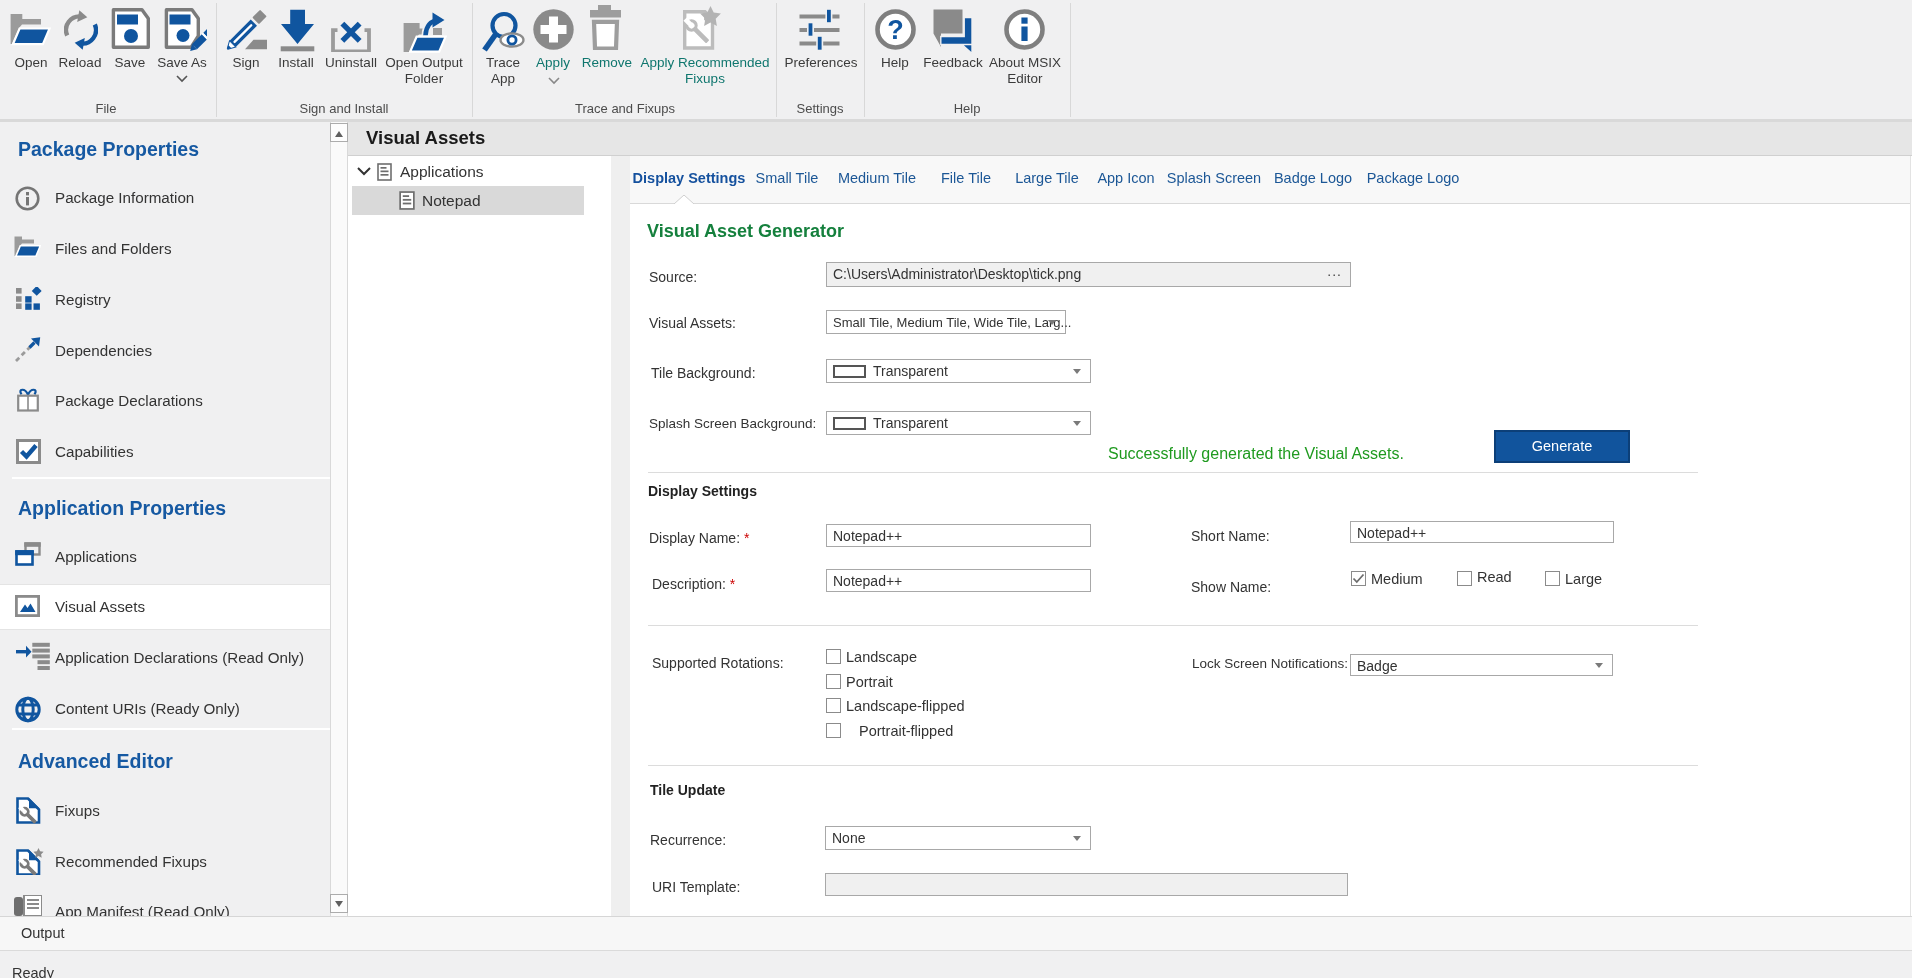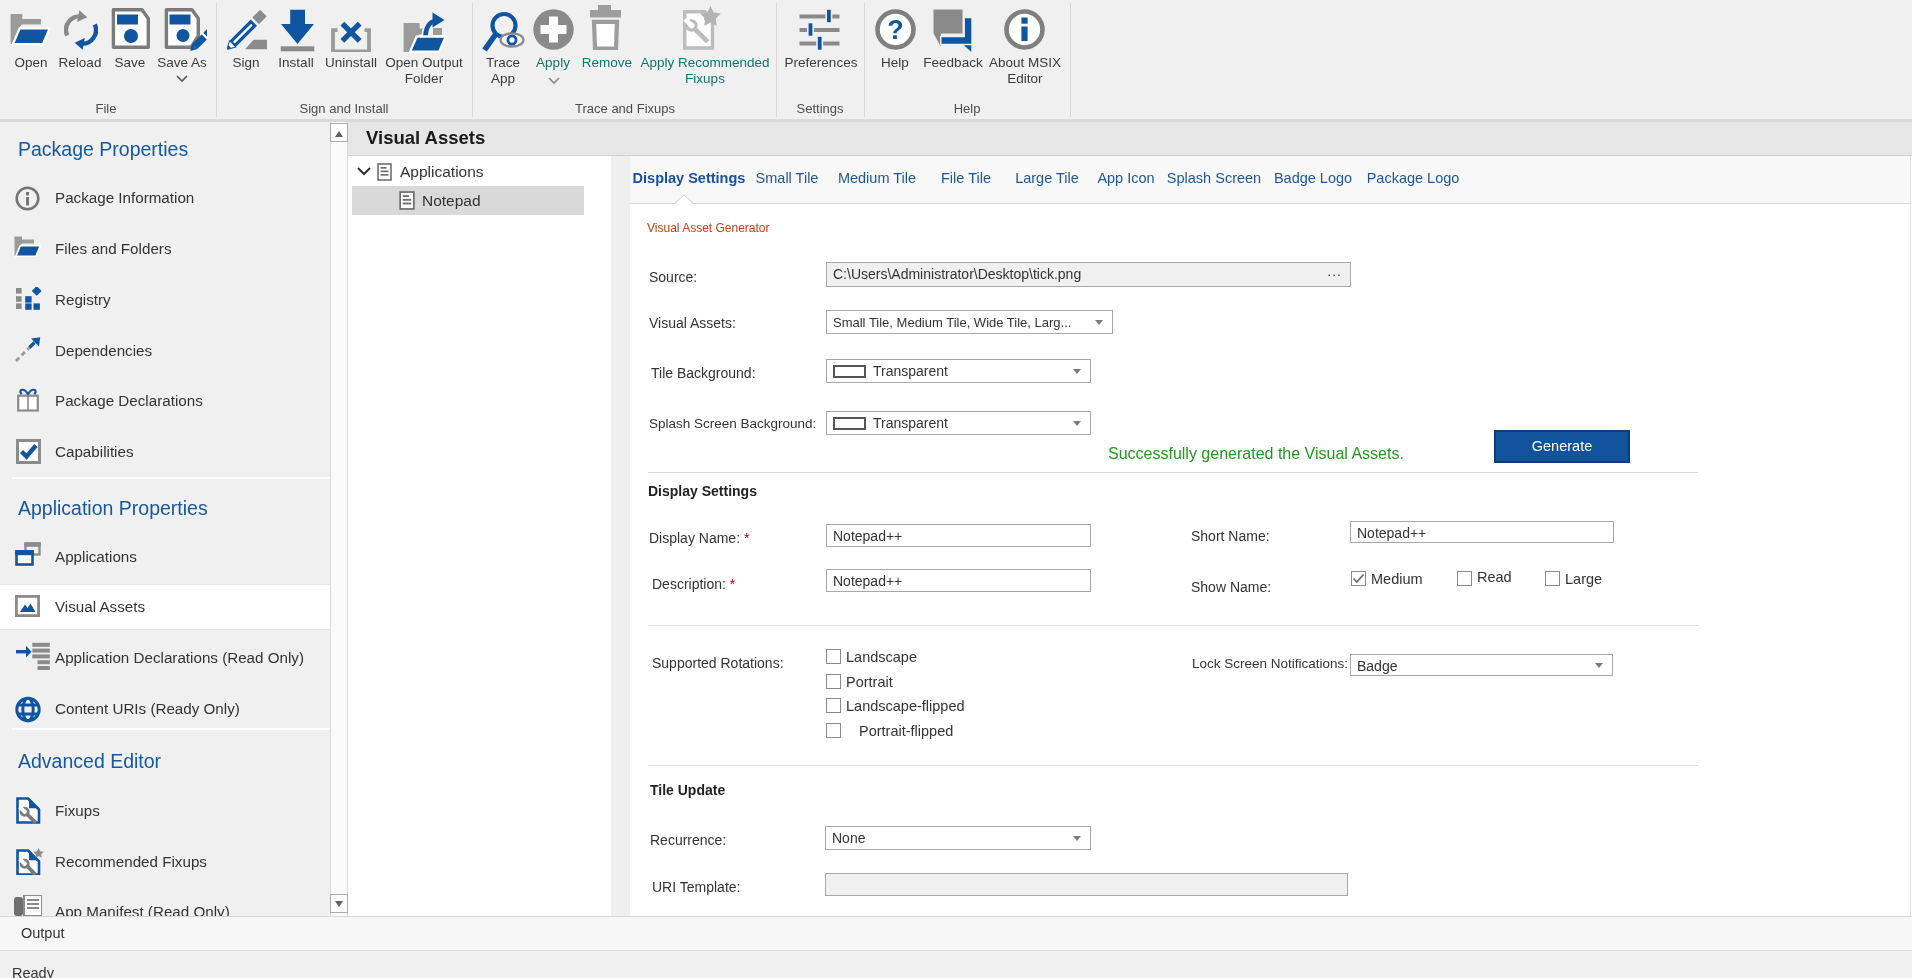--- a/index.html
+++ b/index.html
@@ -3,21 +3,21 @@
 <meta charset="utf-8">
 <style>
 html,body{margin:0;padding:0;}
 body{width:1912px;height:978px;overflow:hidden;font-family:"Liberation Sans",sans-serif;background:#fff;position:relative;}
 .ab{position:absolute;}
 .tb-label{position:absolute;font-size:13.5px;line-height:16px;color:#3b3b3b;text-align:center;white-space:nowrap;transform:translateX(-50%);}
 .tb-label.dis{color:#0f766e;}
 .grp{position:absolute;font-size:13px;color:#4c4c4c;text-align:center;white-space:nowrap;transform:translateX(-50%);top:101px;}
 .sep{position:absolute;top:3px;height:114px;width:1px;background:#d8d8d8;}
 .side-item{position:absolute;left:55px;font-size:15.2px;color:#333;white-space:nowrap;}
-.side-head{position:absolute;left:18px;font-size:19.5px;font-weight:normal;color:#1659a2;white-space:nowrap;}
+.side-head{position:absolute;left:18px;font-size:19.5px;font-weight:bold;color:#1659a2;white-space:nowrap;}
 .flabel{position:absolute;font-size:14px;color:#333;white-space:nowrap;}
 .tab{position:absolute;font-size:14.5px;color:#1c5796;white-space:nowrap;transform:translateX(-50%);top:170px;}
 .inp{position:absolute;background:#fff;border:1px solid #a8a8a8;font-size:14px;color:#333;box-sizing:border-box;}
 .inp .tx{position:absolute;left:6px;top:3px;white-space:nowrap;}
 .drop{position:absolute;background:#fff;border:1px solid #a8a8a8;box-sizing:border-box;}
 .drop .tx{position:absolute;left:6px;top:3px;font-size:14px;color:#333;white-space:nowrap;}
 .darr{position:absolute;right:9px;top:9px;width:0;height:0;border-left:4.5px solid transparent;border-right:4.5px solid transparent;border-top:5px solid #7a7a7a;}
 .cb{position:absolute;width:15px;height:15px;background:#fff;border:1px solid #8b8b8b;box-sizing:border-box;}
 .cblab{position:absolute;font-size:14.5px;color:#333;white-space:nowrap;}
 .hline{position:absolute;height:1px;background:#dcdcdc;}
@@ -357,28 +357,28 @@
 <div class="tab" style="left:1214px;">Splash Screen</div>
 <div class="tab" style="left:1313px;">Badge Logo</div>
 <div class="tab" style="left:1413px;">Package Logo</div>
 <svg class="ab" style="left:674px;top:195px;" width="20" height="9" viewBox="0 0 20 9">
     <path d="M0 9 L10 0 L20 9" fill="#fff" stroke="#cfcfcf" stroke-width="1"></path>
   </svg>
 <div class="ab" style="left:1910px;top:156px;width:1px;height:760px;background:#e3e3e3;"></div>
 
 <div id="form">
 
-<div class="flabel" style="left:647px;top:221px;font-weight:normal;font-size:12px;color:#c2410c;">Visual Asset Generator</div>
+<div class="flabel" style="left:647px;top:221px;font-weight:bold;font-size:18px;color:#15803d;">Visual Asset Generator</div>
 <div class="flabel" style="left:649px;top:269px;">Source:</div>
 <div class="inp" style="left:826px;top:262px;width:525px;height:25px;background:#f0f0f0;">
       <span class="tx">C:\Users\Administrator\Desktop\tick.png</span>
       <span style="position:absolute;right:8px;top:0px;color:#444;font-size:14px;letter-spacing:1px;">...</span>
     </div>
 <div class="flabel" style="left:649px;top:315px;">Visual Assets:</div>
-<div class="drop" style="left:826px;top:310px;width:287px;height:24px;text-align:center;">
+<div class="drop" style="left:826px;top:310px;width:240px;height:24px;text-align:center;">
       <span class="tx" style="font-size:13px;top:4px;">Small Tile, Medium Tile, Wide Tile, Larg...</span>
       <span class="darr"></span>
     </div>
 <div class="flabel" style="left:651px;top:365px;">Tile Background:</div>
 <div class="drop" style="left:826px;top:359px;width:265px;height:24px;">
       <span class="ab" style="left:6px;top:5px;width:33px;height:13px;background:#fff;border:2px solid #555;box-sizing:border-box;"></span>
       <span class="tx" style="left:46px;">Transparent</span>
       <span class="darr"></span>
     </div>
 <div class="flabel" style="left:649px;top:416px;font-size:13.5px;">Splash Screen Background:</div>

